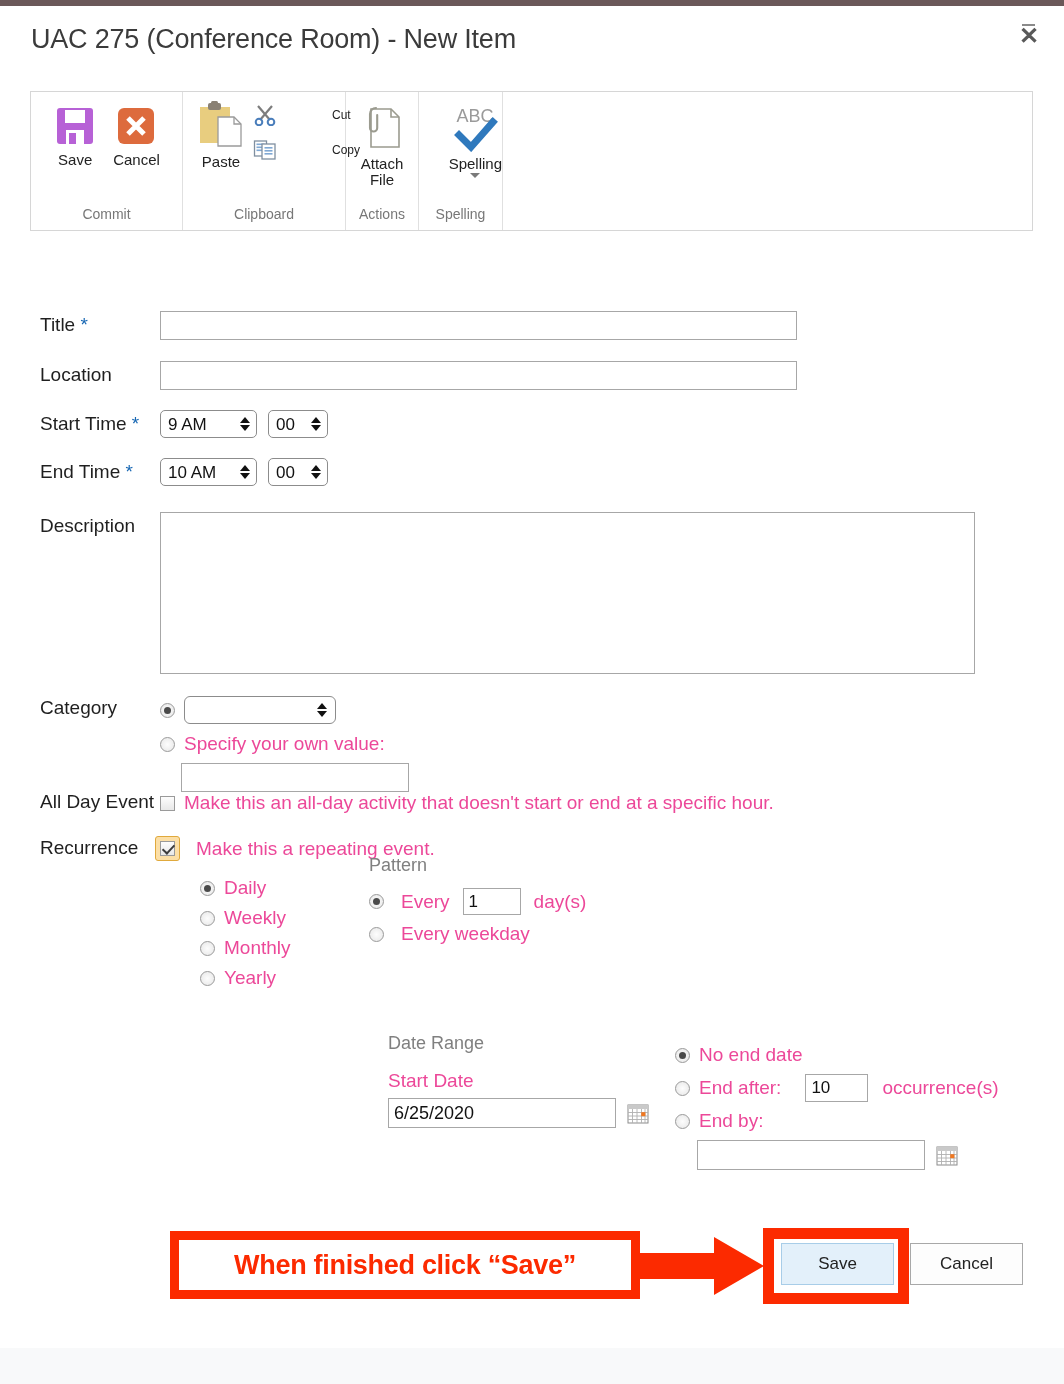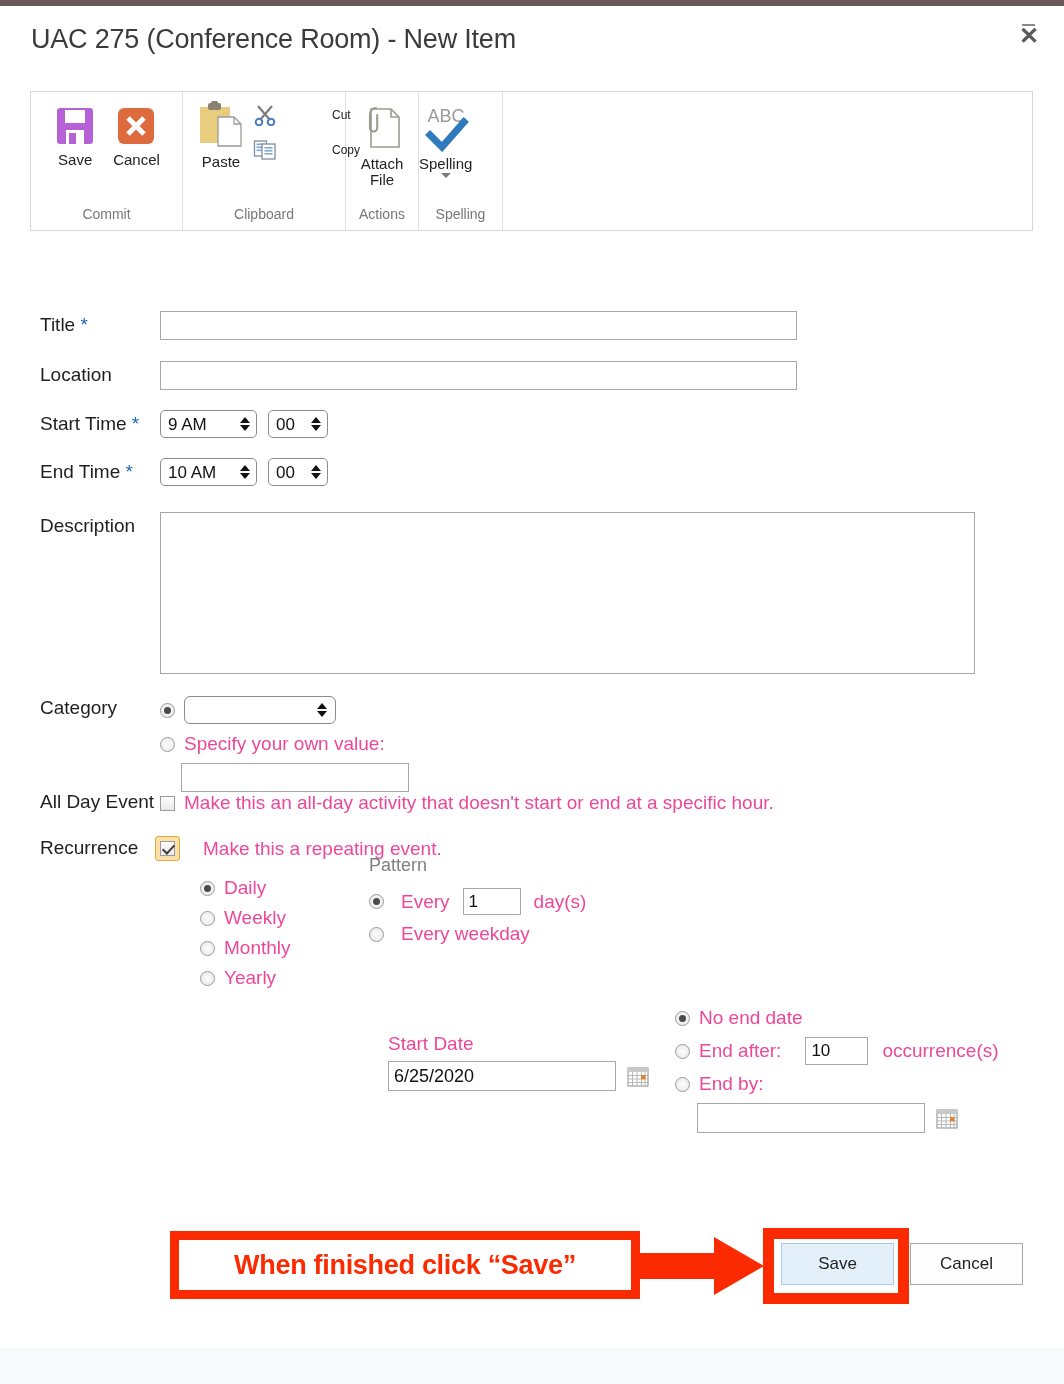--- a/index.html
+++ b/index.html
@@ -311,21 +311,21 @@
           <div class="rbtn-label" style="line-height:1.05">
             <span>Attach</span><br>
             <span>File</span>
           </div>
         </div>
       </div>
       <div class="rgroup-label">Actions</div>
     </div>
 
     <div class="rgroup" style="width:84px">
-      <div class="rgroup-body" style="justify-content:flex-start;padding-left:0;padding-right:0">
+      <div class="rgroup-body" style="justify-content:flex-end;padding-left:0;padding-right:0">
         <div class="rbtn" style="min-width:0;padding:0">
           <svg class="ico-spell" viewBox="0 0 52 48">
             <text x="26" y="18" font-family="Liberation Sans, sans-serif" font-size="18" fill="#9a9a9a" text-anchor="middle">ABC</text>
             <path d="M10 31 L22 43 L44 18" fill="none" stroke="#2f79bd" stroke-width="7" stroke-linecap="square" stroke-linejoin="miter"></path>
           </svg>
           <div class="rbtn-label">Spelling</div>
           <div class="caret-down"></div>
         </div>
       </div>
       <div class="rgroup-label">Spelling</div>
@@ -443,21 +443,21 @@
   <div class="row" style="align-items:flex-start">
     <div class="lbl">All Day Event</div>
     <div class="fld opt-line">
       <span class="check"></span>
       <span class="opt-txt">Make this an all-day activity that doesn't start or end at a specific hour.</span>
     </div>
   </div>
 
   <div class="row" style="margin-top:22px;align-items:center">
     <div class="lbl">Recurrence</div>
-    <div class="fld opt-line" style="gap:23px;margin-left:-5px">
+    <div class="fld opt-line" style="gap:16px;margin-left:-5px">
       <span class="check-hl">
         <span class="check on"></span>
       </span>
       <span class="opt-txt">Make this a repeating event.</span>
     </div>
   </div>
 
   <div style="display:flex;margin-top:16px;padding-left:200px">
 
     <div style="width:165px">
@@ -488,20 +488,21 @@
         <span class="opt-txt" style="margin-left:4px">day(s)</span>
       </div>
       <div class="opt-line">
         <span class="radio"></span>
         <span class="opt-txt" style="margin-left:8px">Every weekday</span>
       </div>
     </div>
   </div>
 
   <div style="margin-top:44px;padding-left:388px">
+    <div class="section-head" style="margin-bottom:16px">Date Range</div>
     <div style="display:flex;align-items:flex-start;gap:26px">
 
       <div>
         <div class="opt-txt" style="margin-bottom:6px">Start Date</div>
         <div style="display:flex;align-items:center;gap:11px">
           <input class="txt" style="width: 228px; height: 30px; font-size: 18px;" type="text" value="6/25/2020">
           <svg class="cal-ico" viewBox="0 0 22 21">
             <rect x="1" y="2" width="20" height="18" fill="#ffffff" stroke="#8b8b8b" stroke-width="1"></rect>
             <rect x="1" y="2" width="20" height="4" fill="#c9c9c9"></rect>
             <g stroke="#b0b0b0" stroke-width="0.9">

